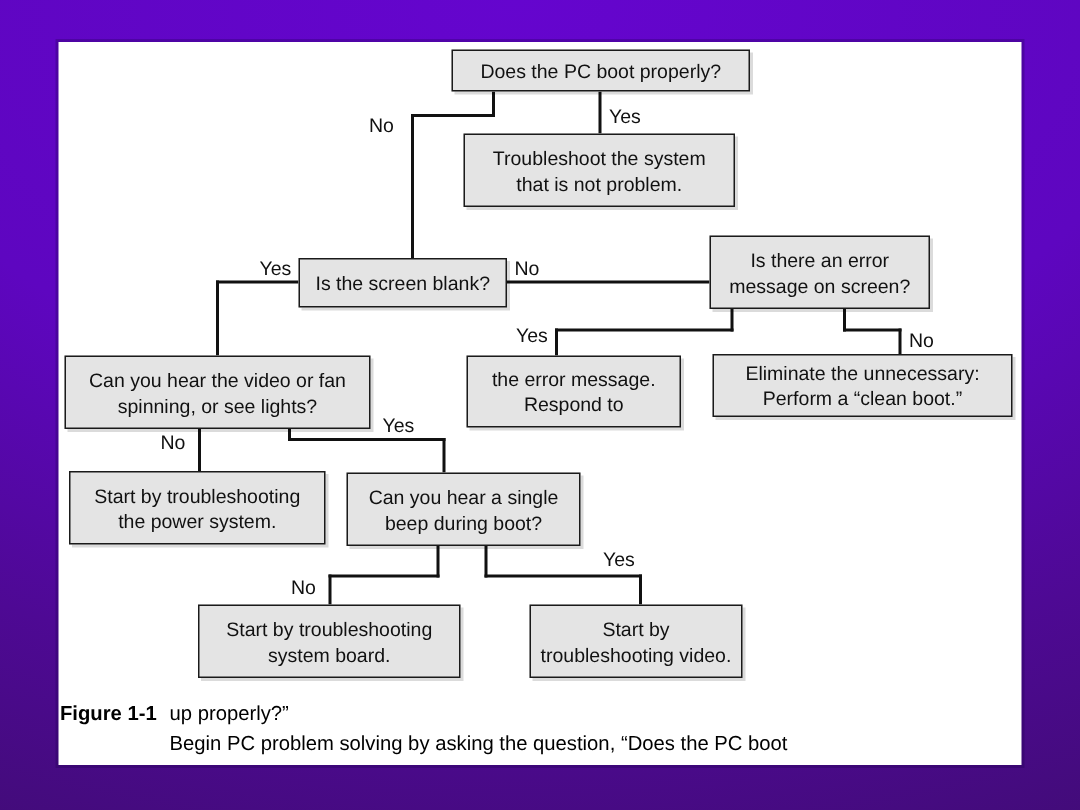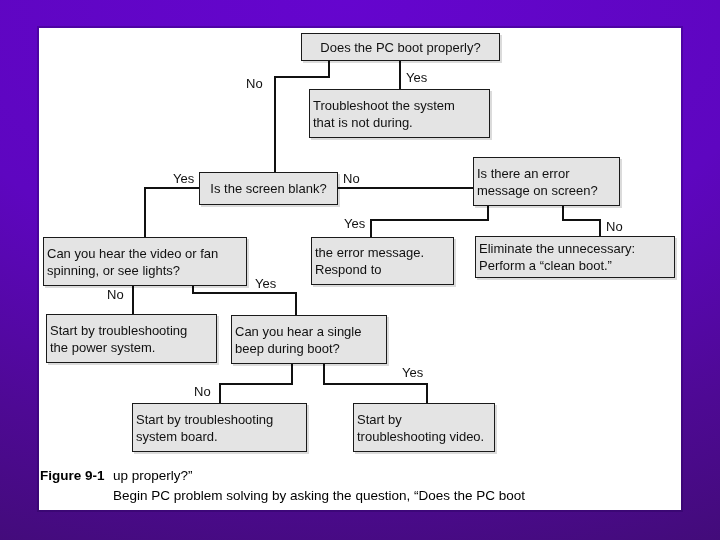--- a/index.html
+++ b/index.html
@@ -13,21 +13,21 @@
     position:absolute; left:39px; top:28px; width:642px; height:482px;
     background: var(--panel, #ffffff);
     box-shadow: 0 0 0 2px rgba(30,0,80,0.28);
   }
   .node {
     position:absolute; box-sizing:border-box;
     background: var(--node-fill, #e4e4e4);
     border:1.5px solid var(--node-border, #1a1a1a);
     box-shadow:2px 2px 0 rgba(0,0,0,0.14);
     display:flex; flex-direction:column; justify-content:center;
-    padding:0 3px; font-size:13px; line-height:17px; color:var(--text, #111111);
+    padding:0 3px; font-size:13px; line-height:17px; color:var(--text, #111111);align-items:center;
   }
   .node.center { align-items:center; padding:0 4px; }
   .node .line { display:block; white-space:nowrap; }
   .conn { position:absolute; background: var(--connector, #111111); }
   .edge-label { position:absolute; font-size:13px; line-height:14px; color:var(--text, #111111); }
   .caption {
     position:absolute; left:40px; top:466px; display:flex;
     font-size:13.5px; color:#000;
   }
   .cap-label { font-weight:bold; width:73px; flex:none; line-height:20px; }
@@ -72,21 +72,21 @@
   <span class="edge-label" style="left:107px;top:288px">No</span>
   <span class="edge-label" style="left:255px;top:277px">Yes</span>
   <span class="edge-label" style="left:194px;top:385px">No</span>
   <span class="edge-label" style="left:402px;top:366px">Yes</span>
 
   <div class="node center" style="left:301px;top:33px;width:199px;height:28px">
     <span class="line">Does the PC boot properly?</span>
   </div>
   <div class="node" style="left:309px;top:89px;width:181px;height:49px">
     <span class="line">Troubleshoot the system</span>
-    <span class="line">that is not during.</span>
+    <span class="line">that is not problem.</span>
   </div>
   <div class="node center" style="left:199px;top:172px;width:139px;height:33px">
     <span class="line">Is the screen blank?</span>
   </div>
   <div class="node" style="left:473px;top:157px;width:147px;height:49px">
     <span class="line">Is there an error</span>
     <span class="line">message on screen?</span>
   </div>
   <div class="node" style="left:43px;top:237px;width:204px;height:49px">
     <span class="line">Can you hear the video or fan</span>
@@ -111,19 +111,19 @@
   <div class="node" style="left:132px;top:403px;width:175px;height:49px">
     <span class="line">Start by troubleshooting</span>
     <span class="line">system board.</span>
   </div>
   <div class="node" style="left:353px;top:403px;width:142px;height:49px">
     <span class="line">Start by</span>
     <span class="line">troubleshooting video.</span>
   </div>
 
   <div class="caption">
-    <span class="cap-label">Figure 9-1</span>
+    <span class="cap-label">Figure 1-1</span>
     <span class="cap-body">
       <span class="cap-line">up properly?”</span>
       <span class="cap-line">Begin PC problem solving by asking the question, “Does the PC boot</span>
     </span>
   </div>
 </div>
 
 </body></html>

